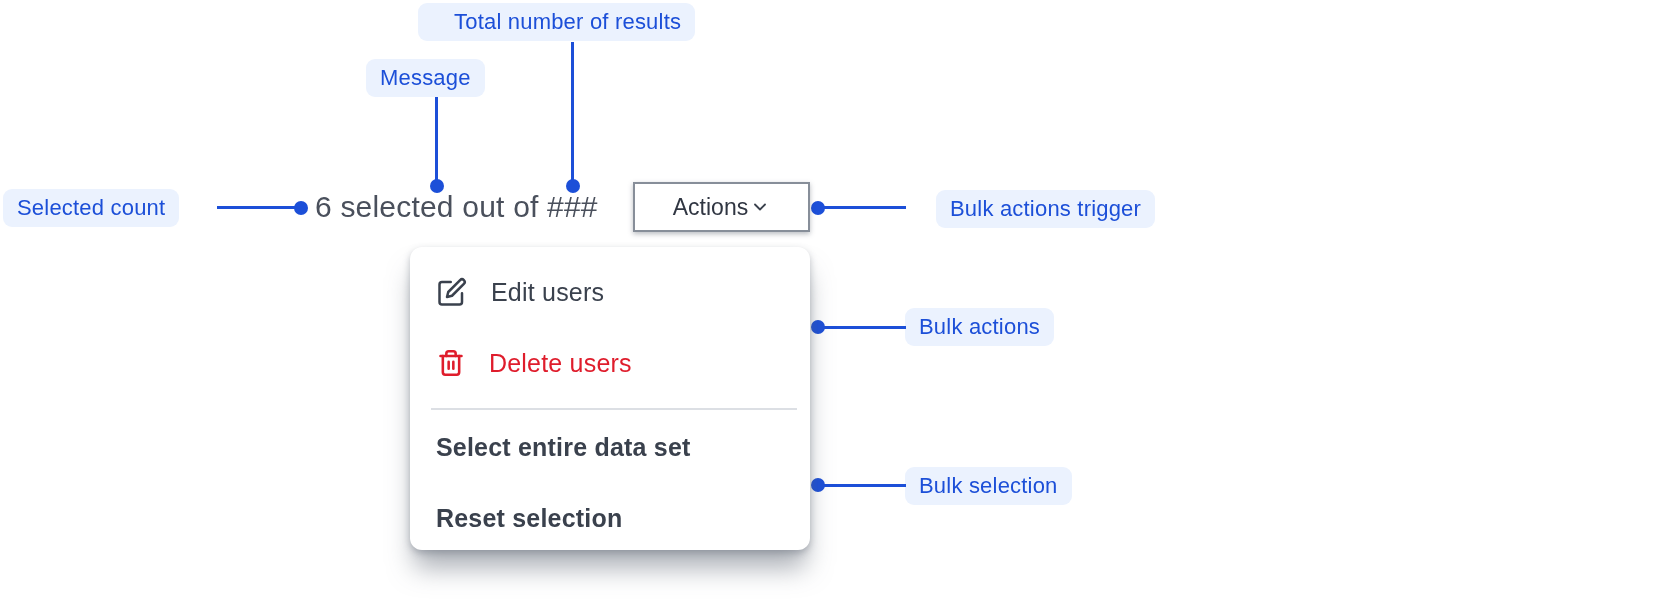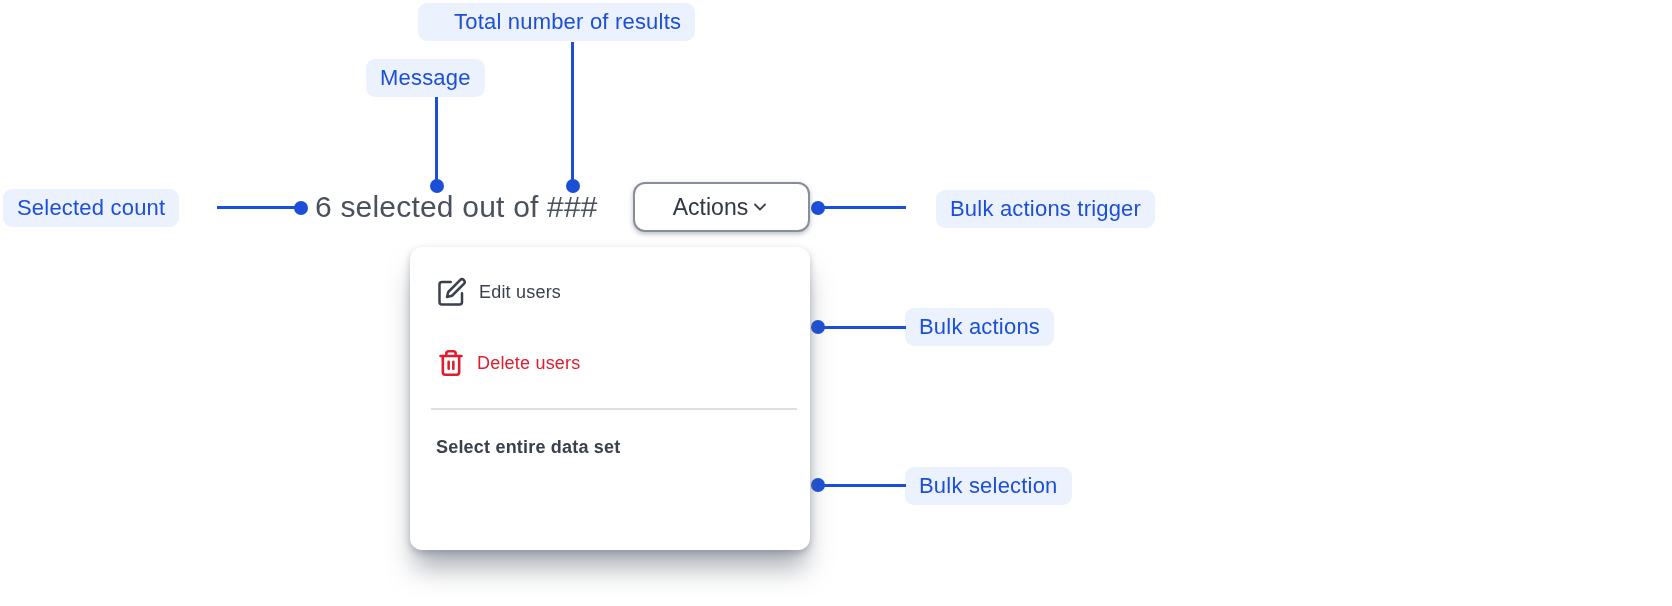--- a/index.html
+++ b/index.html
@@ -46,43 +46,43 @@
     letter-spacing: 0.2px;
   }
 
   
   .actions-button {
     position: absolute;
     left: 633px; top: 182px;
     width: 177px; height: 50px;
     background: #ffffff;
     border: 2px solid var(--button-border);
-    border-radius: 12px;
+    border-radius: 0;
     box-shadow: 0 2px 5px rgba(55, 62, 78, 0.35);
     display: flex; align-items: center; justify-content: center;
     gap: 2px;
     font-size: 23px; color: #303642;
     cursor: pointer;
   }
   .actions-button .chev { display: flex; color: #3A414D; }
 
   
   .menu-panel {
     position: absolute;
     left: 410px; top: 247px;
     width: 400px; height: 303px;
     background: #ffffff;
     border-radius: 12px;
     box-shadow: 0 3px 7px rgba(92, 99, 114, 0.38), 0 22px 26px -4px rgba(92, 99, 114, 0.5);
   }
   .menu-row {
     position: absolute; left: 0; right: 0; height: 46px;
-    display: flex; align-items: center; gap: 12px;
+    display: flex; align-items: center; gap: 24px;
     padding-left: 27px;
-    font-size: 18px; color: var(--menu-text);
+    font-size: 25px; color: var(--menu-text);
     letter-spacing: 0.2px;
     cursor: pointer;
   }
   .menu-row.danger { color: var(--danger-red); }
   .menu-row.no-icon { padding-left: 26px; font-weight: bold; }
   .menu-row .mi { display: flex; flex: 0 0 auto; }
   .menu-divider {
     position: absolute; top: 161px; left: 21px; width: 366px; height: 2px;
     background: var(--divider);
   }
@@ -154,14 +154,17 @@
     </span>
     <span>Delete users</span>
   </div>
 
   <div class="menu-divider"></div>
 
   <div class="menu-row no-icon" style="top:177px;">
     <span>Select entire data set</span>
   </div>
 
+  <div class="menu-row no-icon" style="top:248px;">
+    <span>Reset selection</span>
+  </div>
 
 </div>
 
 </body></html>

